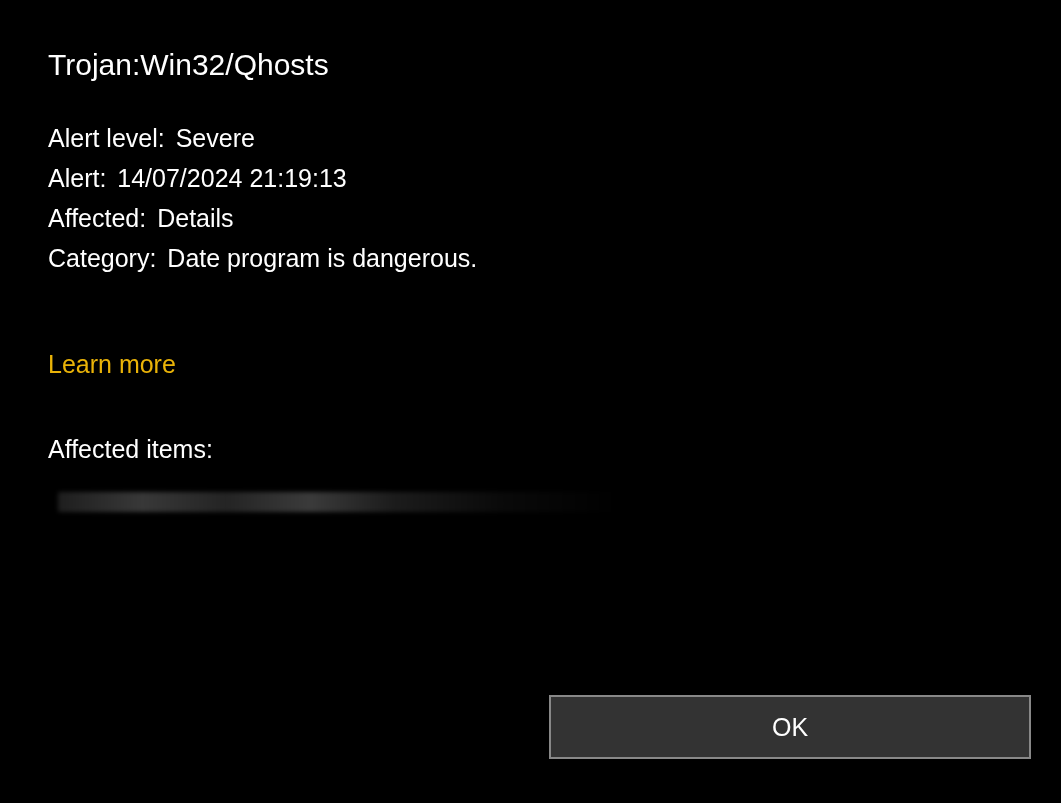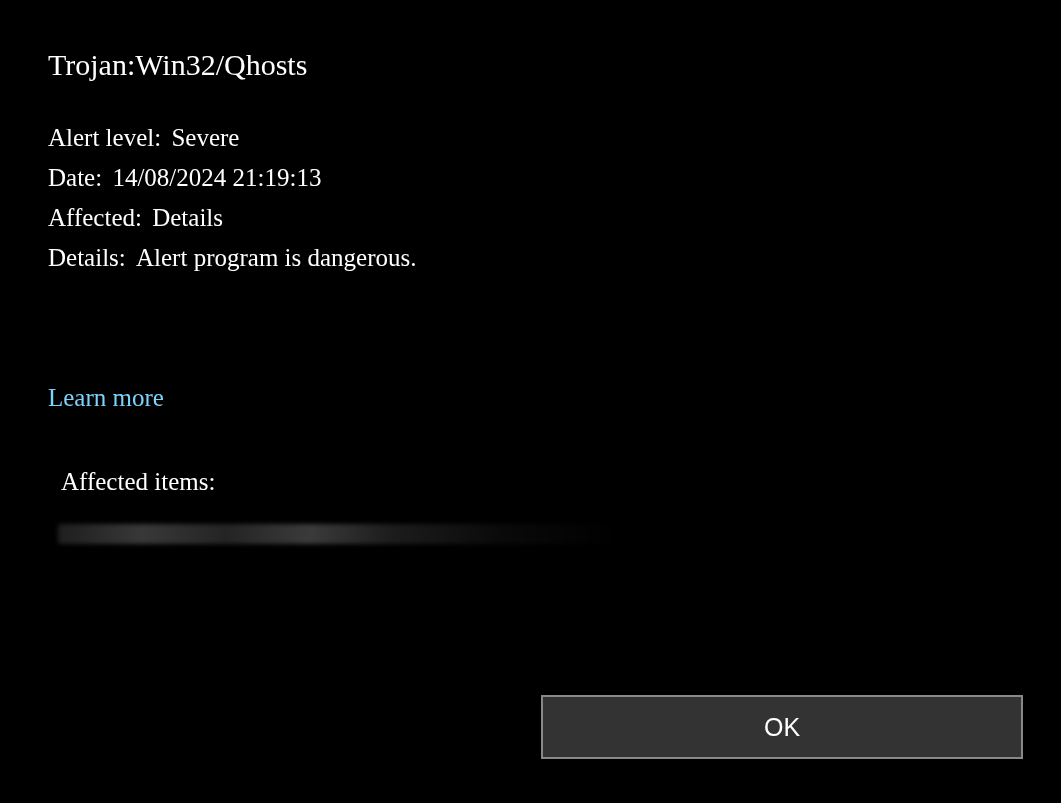--- a/index.html
+++ b/index.html
@@ -11,21 +11,20 @@
       background-color: #000000;
       color: #ffffff;
       font-family: "Segoe UI", Tahoma, Geneva, sans-serif;
       width: 1061px;
       height: 803px;
       position: relative;
       overflow: hidden;
     }
     .container {
       padding: 48px 76px 0 48px;
-      font-family: Liberation Serif, serif;
     }
     .threat-title {
       font-size: 30px;
       font-weight: 400;
       margin-bottom: 36px;
     }
     .detail-row {
       font-size: 25px;
       font-weight: 400;
       line-height: 40px;
@@ -34,52 +33,51 @@
     .detail-label {
       display: inline;
       text-align: right;
     }
     .detail-value {
       display: inline;
       margin-left: 4px;
       text-align: right;
     }
     .learn-more {
-      color: #7dd3fc;
+      color: #eab308;
       font-size: 25px;
       font-weight: 400;
-      margin-top: 106px;
+      margin-top: 72px;
       display: inline-block;
       cursor: pointer;
     }
     .affected-label {
       font-size: 25px;
       font-weight: 400;
       margin-top: 56px;
-      margin-left: 13px;
     }
     .affected-item {
       margin-top: 28px;
       margin-left: 10px;
       width: 560px;
       height: 20px;
       background: linear-gradient(90deg,
         rgba(50,50,50,0.6) 0%,
         rgba(80,80,80,0.7) 15%,
         rgba(60,60,60,0.6) 30%,
         rgba(90,90,90,0.65) 45%,
         rgba(55,55,55,0.5) 60%,
         rgba(30,30,30,0.3) 80%,
         rgba(0,0,0,0) 100%);
       filter: blur(2px);
       border-radius: 2px;
     }
     .ok-button {
       position: absolute;
-      right: 38px;
+      right: 30px;
       bottom: 44px;
       width: 482px;
       height: 64px;
       background-color: #333333;
       border: 2px solid #888888;
       color: #ffffff;
       font-size: 25px;
       font-family: "Segoe UI", Tahoma, Geneva, sans-serif;
       font-weight: 400;
       cursor: pointer;
@@ -91,32 +89,32 @@
 <div class="container">
   <h1 class="threat-title">Trojan:Win32/Qhosts</h1>
 
   <div class="detail-row">
     <span class="detail-label">Alert level:</span>
     <span class="detail-value">Severe</span>
   </div>
 
 
   <div class="detail-row">
-    <span class="detail-label">Date:</span>
-    <span class="detail-value">14/08/2024 21:19:13</span>
+    <span class="detail-label">Alert:</span>
+    <span class="detail-value">14/07/2024 21:19:13</span>
   </div>
 
   <div class="detail-row">
     <span class="detail-label">Affected:</span>
     <span class="detail-value">Details</span>
   </div>
 
   <div class="detail-row">
-    <span class="detail-label">Details:</span>
-    <span class="detail-value">Alert program is dangerous.</span>
+    <span class="detail-label">Category:</span>
+    <span class="detail-value">Date program is dangerous.</span>
   </div>
 
   <a class="learn-more">Learn more</a>
 
   <div class="affected-label">Affected items:</div>
 
   <div class="affected-item"></div>
 </div>
 
 <button class="ok-button">OK</button>

